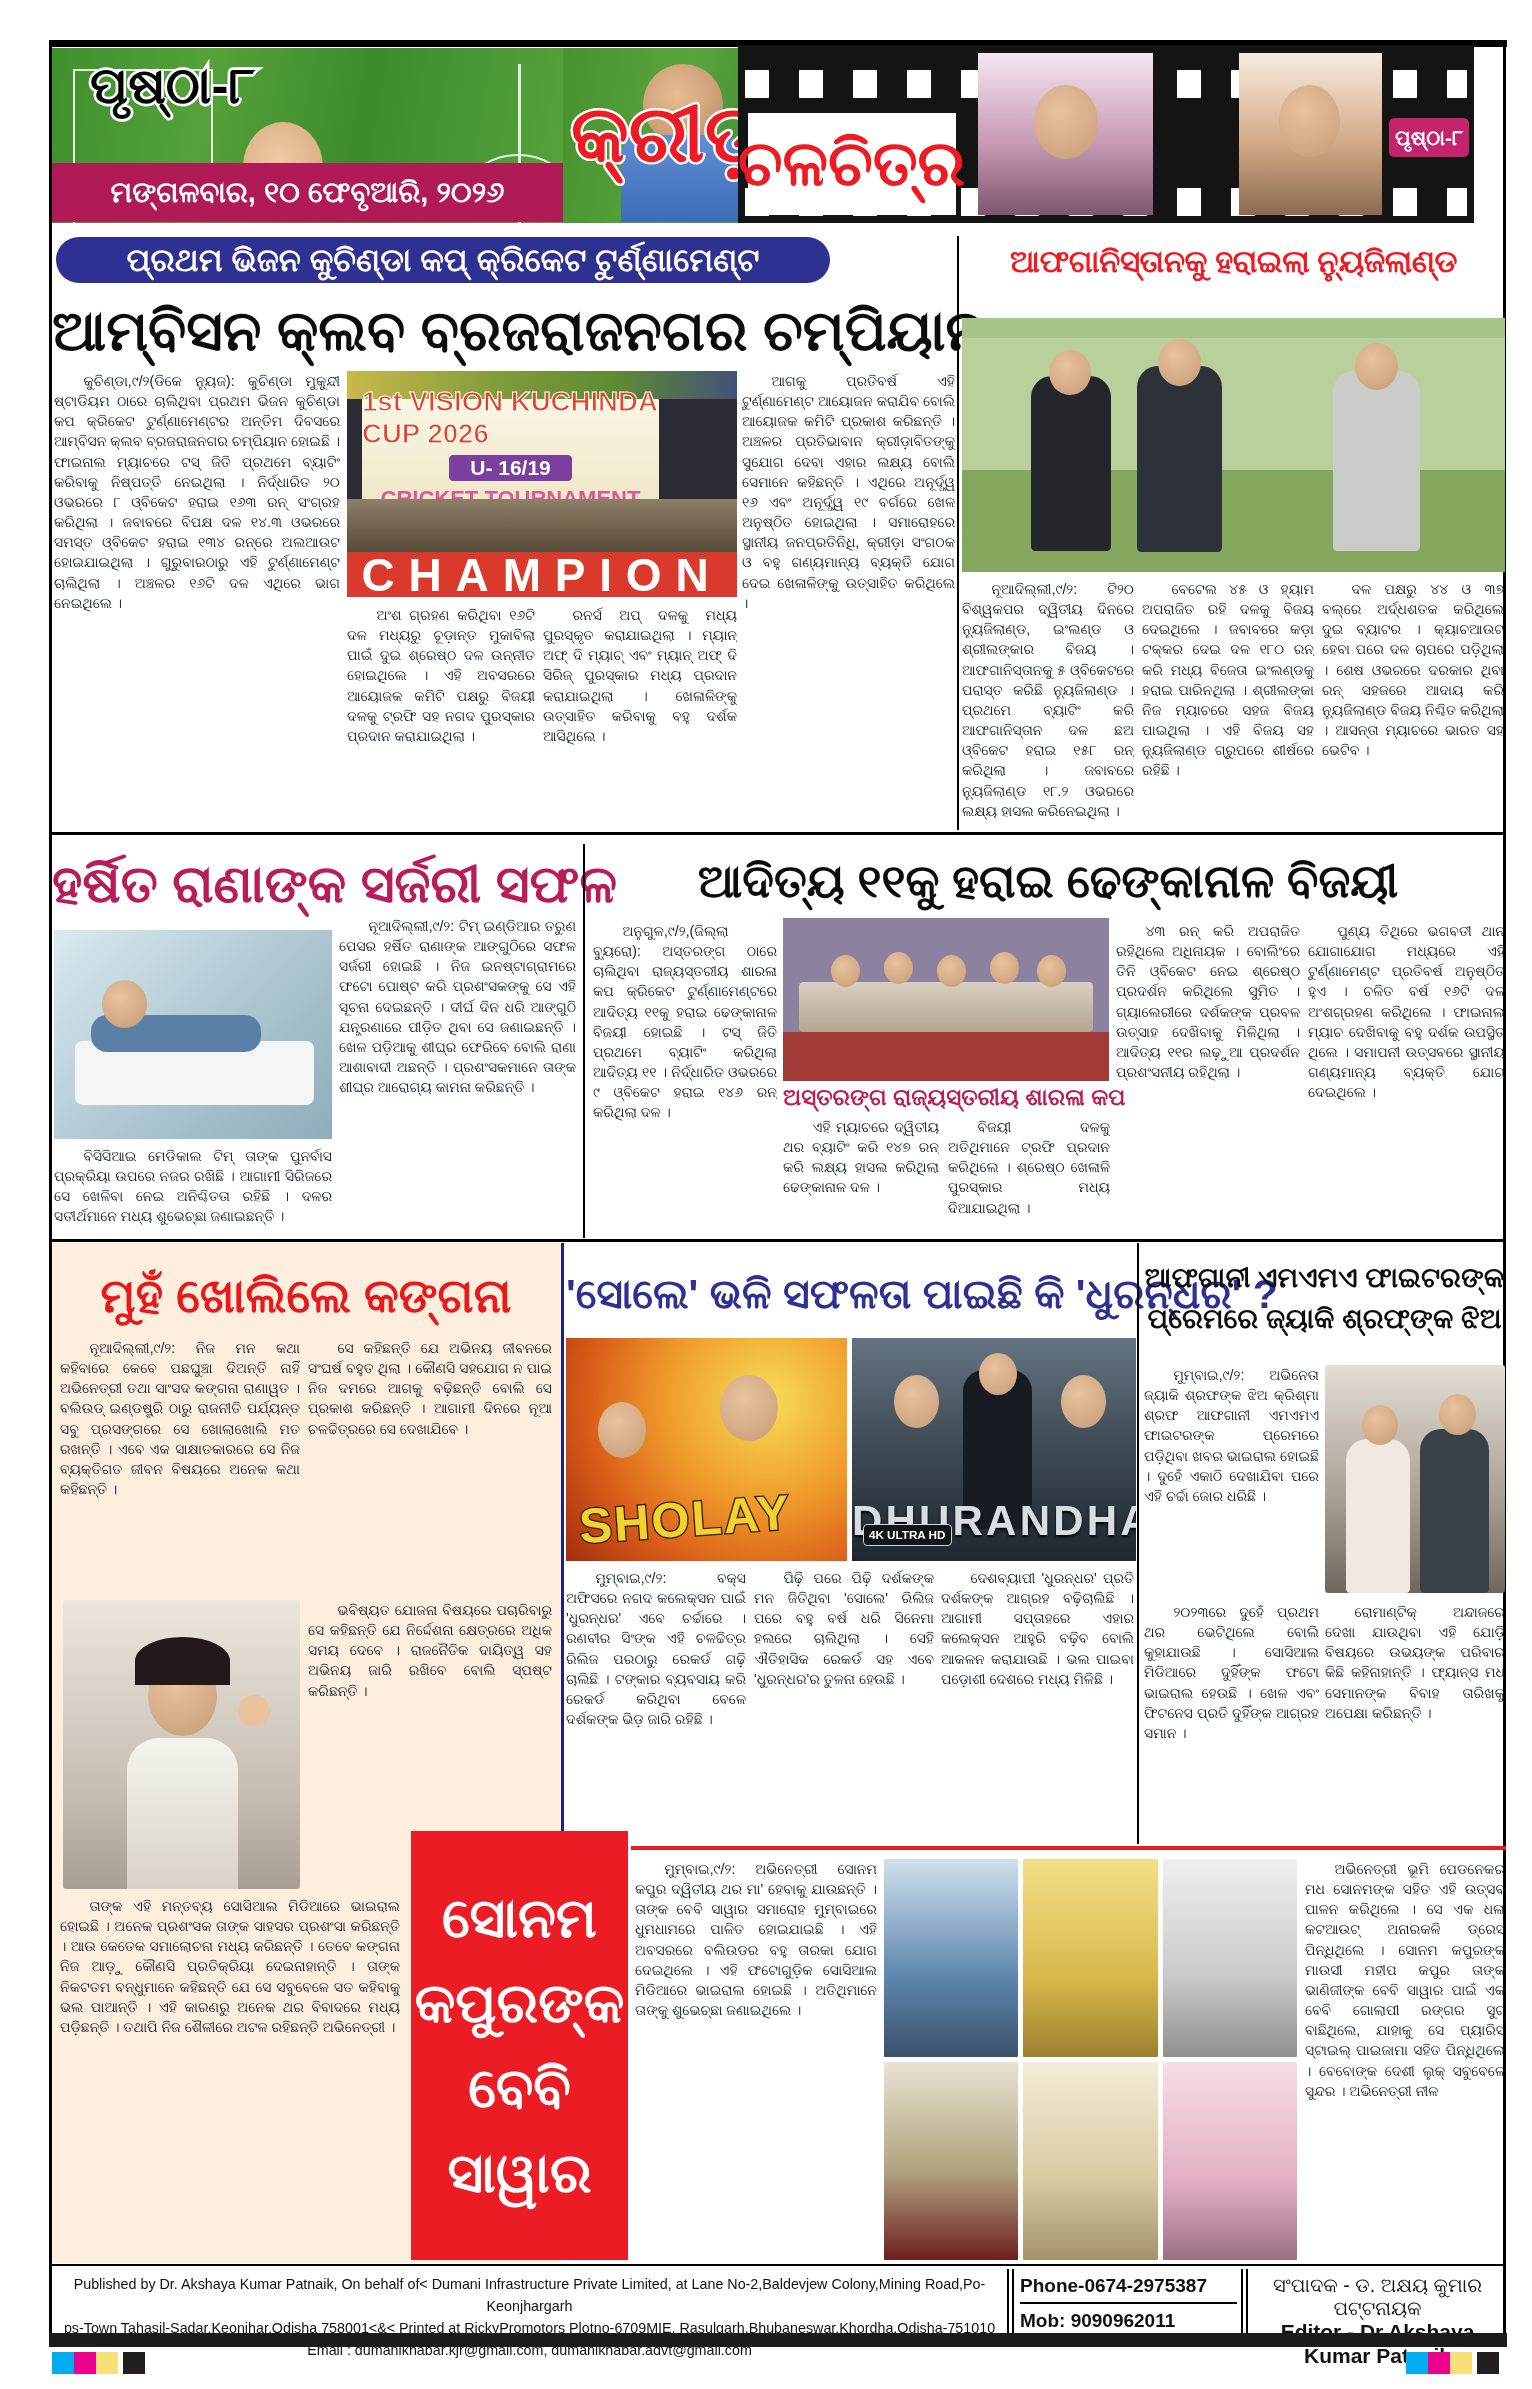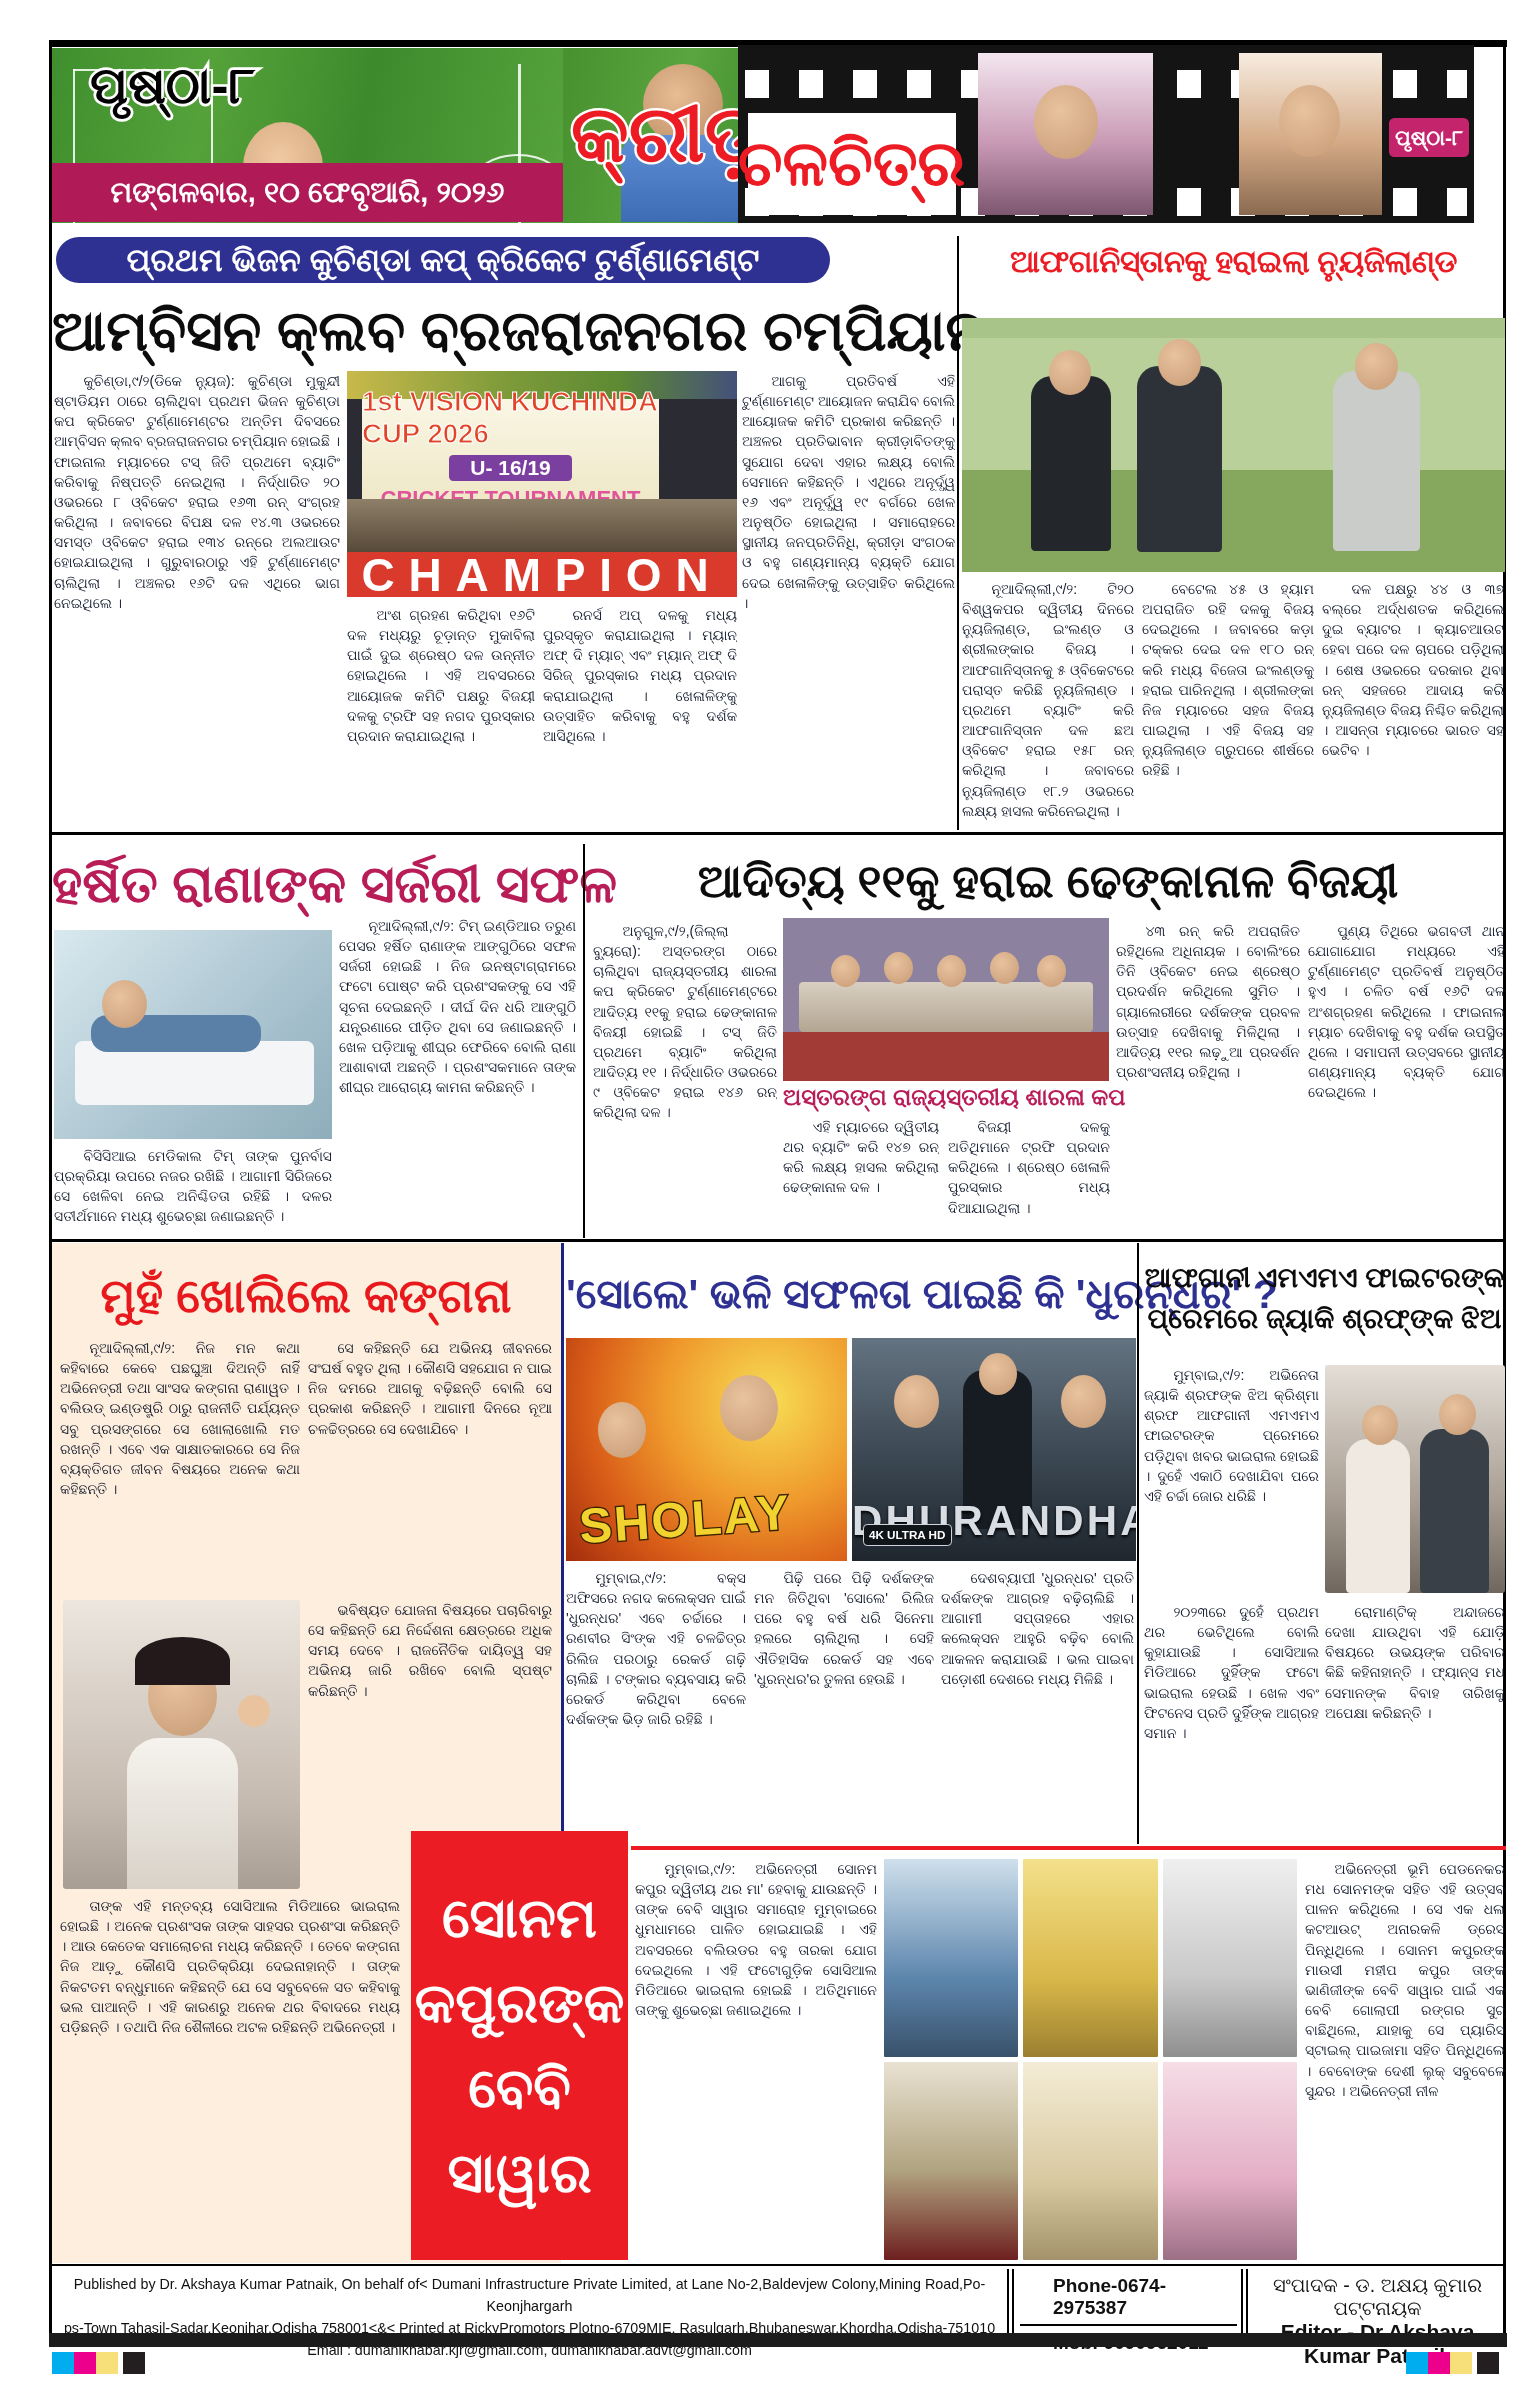--- a/index.html
+++ b/index.html
@@ -62,21 +62,21 @@
   .gp{border-radius:1.1px;}
   .gp:nth-child(1){background:linear-gradient(#cfe0ec,#5d86ad 60%,#39516b);}
   .gp:nth-child(2){background:linear-gradient(#f3e08a,#d9b84a 60%,#9c8030);}
   .gp:nth-child(3){background:linear-gradient(#efefef,#c9c9c9 60%,#8f8f8f);}
   .gp:nth-child(4){background:linear-gradient(#e9e2d2,#b0a37f 55%,#6d1f1f);}
   .gp:nth-child(5){background:linear-gradient(#f4ecd6,#d8c9a0 60%,#a3926a);}
   .gp:nth-child(6){background:linear-gradient(#f6dde6,#e3aec5 60%,#9c6f85);}
   .face{position:absolute;border-radius:50%;background:radial-gradient(circle at 40% 35%,#e8c39e,#c79b76);}
   
   .foot-small{font-size:14.3px;color:#111;text-align:center;line-height:1.55;}
-  .foot-bold{font-size:19px;font-weight:bold;color:#111;margin-left:33px;}
+  .foot-bold{font-size:19px;font-weight:bold;color:#111;}
   .ed-od{font-size:19.6px;color:#111;text-align:center;}
   .ed-en{font-size:21px;font-weight:bold;color:#111;text-align:center;}
   .cmyk{position:absolute;width:22px;height:22px;}
 </style>
 </head>
 <body>
 
 <div id="page">
 
   <div class="abs hline" style="left:49px;top:40px;width:1458px;height:7.4px"></div>

